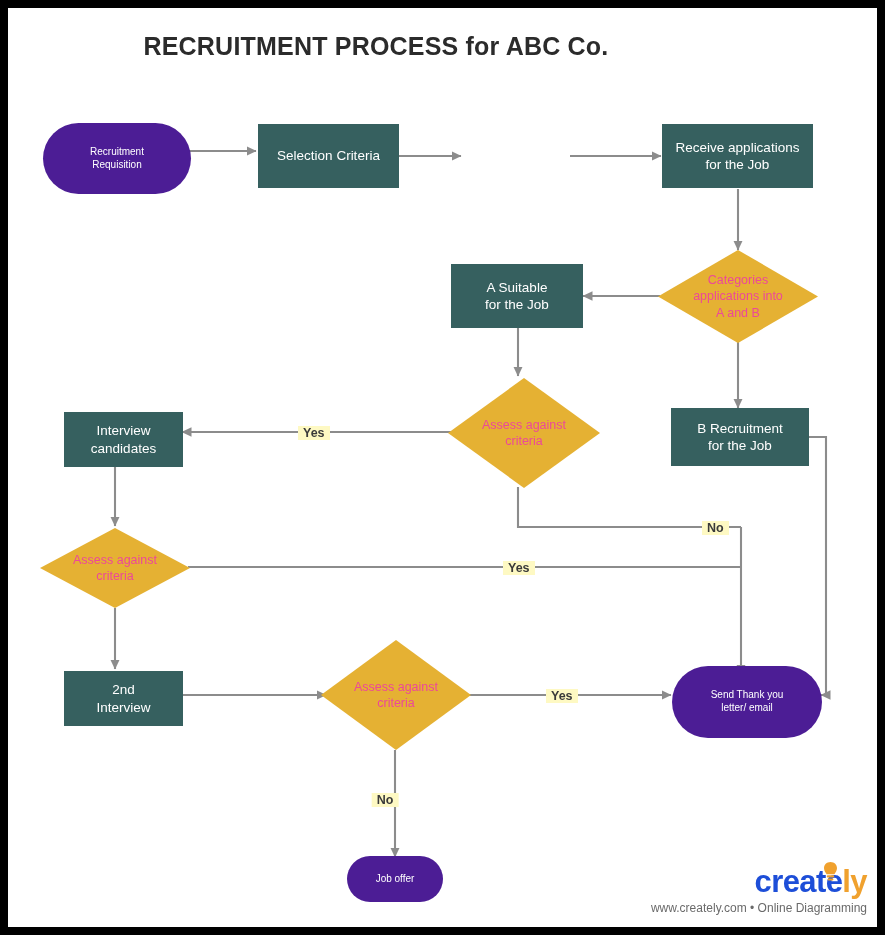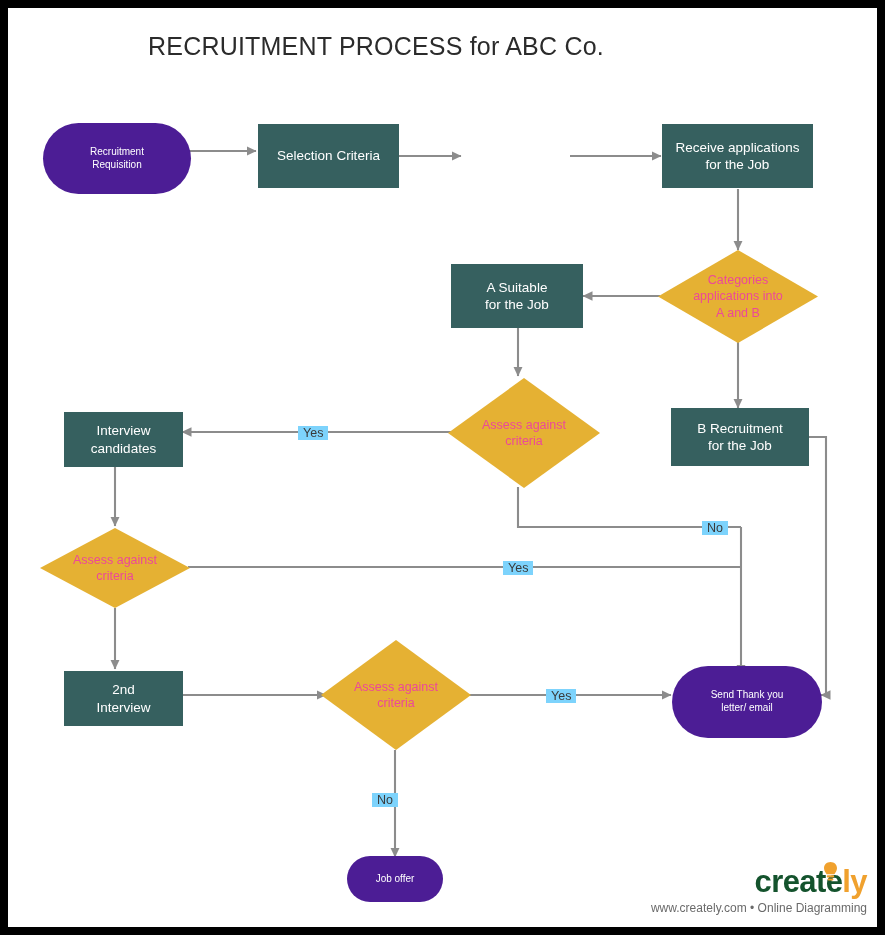--- a/index.html
+++ b/index.html
@@ -36,21 +36,21 @@
     height: 919px;
     pointer-events: none;
   }
   .title {
     position: absolute;
     left: 0;
     top: 24px;
     width: 736px;
     text-align: center;
     font-size: 25px;
-    font-weight: normal;
+    font-weight: bold;
     color: #2b2b2b;
     letter-spacing: 0.2px;
   }
   .node {
     position: absolute;
     box-sizing: border-box;
     display: flex;
     align-items: center;
     justify-content: center;
     text-align: center;
@@ -95,37 +95,38 @@
     text-align: center;
     color: #ec4899;
     font-size: 12.5px;
     line-height: 1.3;
     white-space: pre-line;
   }
   .edge-label {
     position: absolute;
     font-size: 12.5px;
     color: #3a3a3a;
-    background: #7dd3fc;
+    background: #fef9c3;
     padding: 0 5px;
     z-index: 4;
     white-space: nowrap;
+    font-weight: bold;
   }
   .logo {
     position: absolute;
     z-index: 5;
   }
   .logo-word {
     font-size: 31px;
     font-weight: bold;
     letter-spacing: -0.6px;
     line-height: 1;
     white-space: nowrap;
   }
-  .logo-create { color: #14532d; }
+  .logo-create { color: #1d4ed8; }
   .logo-ly { color: #f0a12e; }
   .logo-tag {
     margin-top: 4px;
     font-size: 12px;
     color: #6a6a6a;
     text-align: right;
     white-space: nowrap;
   }
   .bulb {
     position: absolute;

